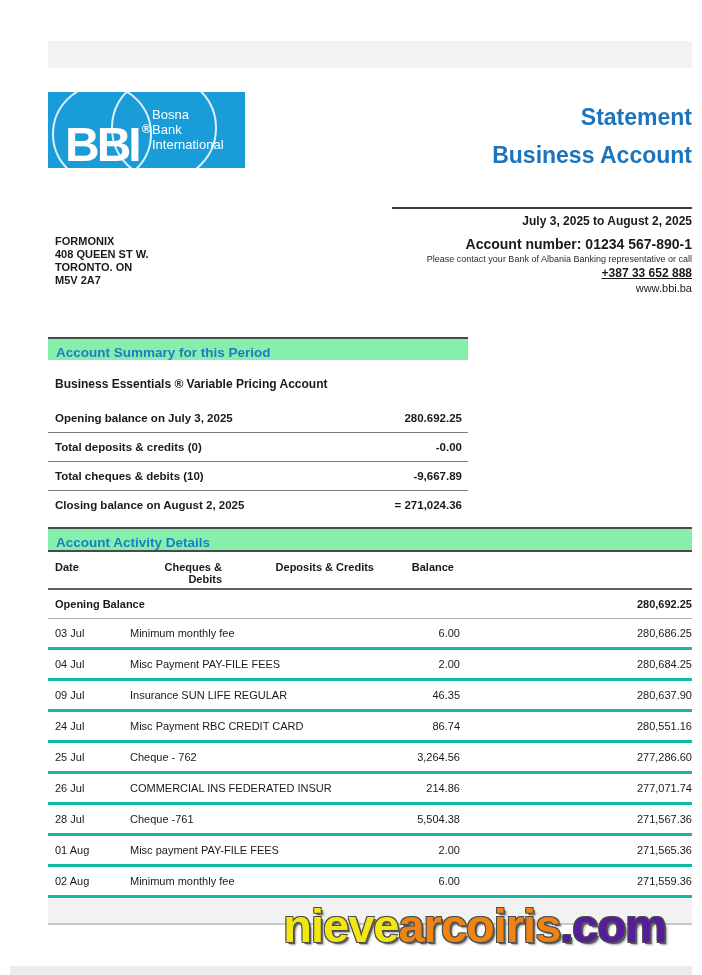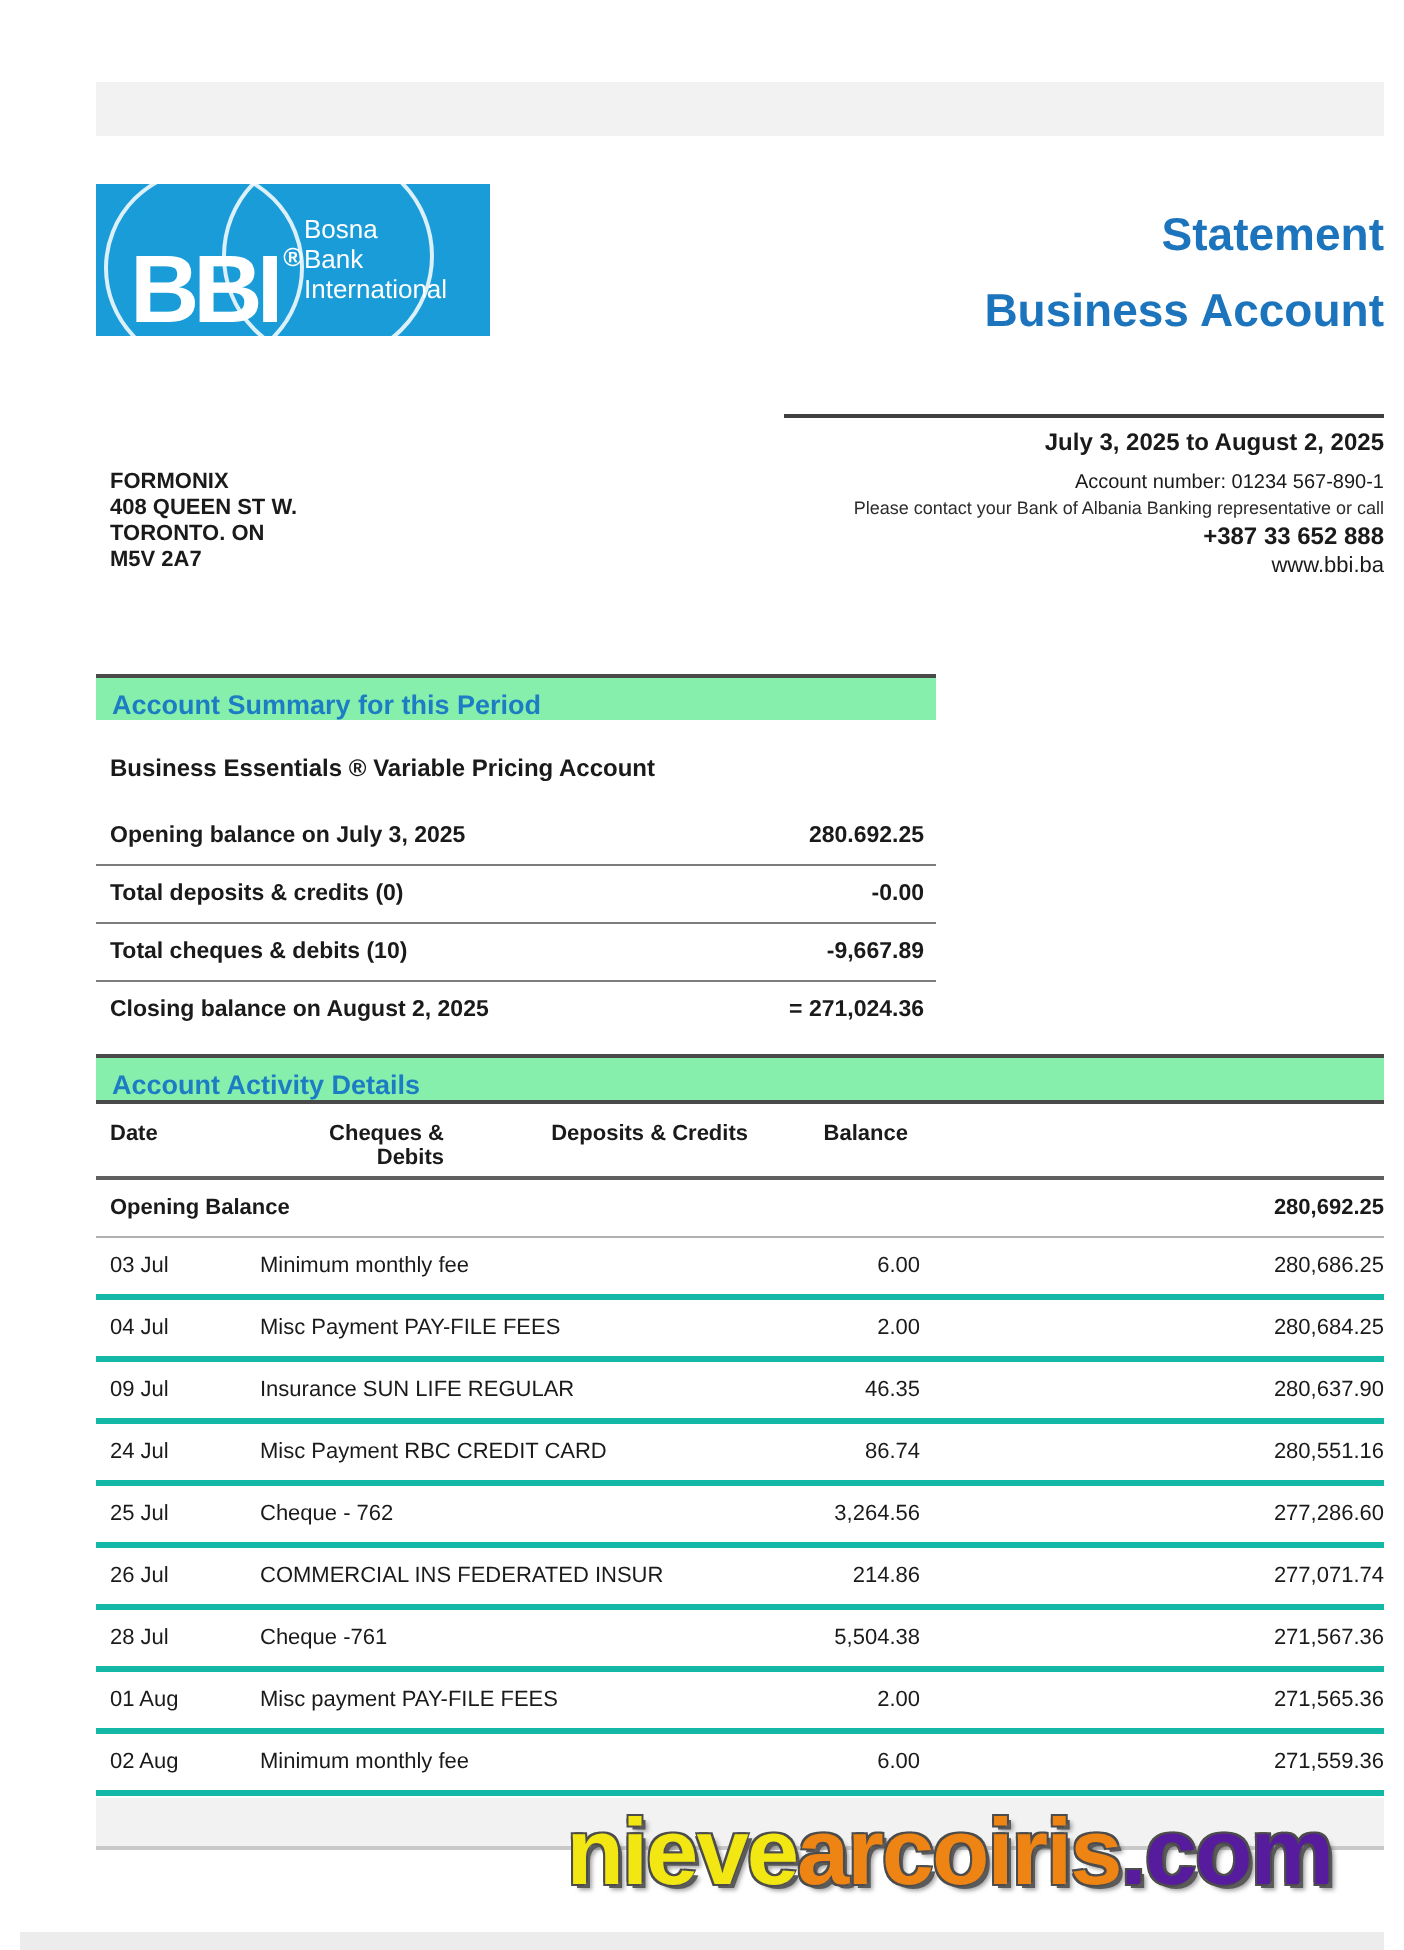--- a/index.html
+++ b/index.html
@@ -15,24 +15,24 @@
   .logo-arcs { position:absolute; left:0; top:0; }
   .logo-abbr { position:absolute; left:17px; top:6px; color:#ffffff; font-size:48px; font-weight:bold; letter-spacing:-3px; line-height:62px; }
   .logo-abbr sup { font-size:13px; letter-spacing:0; vertical-align:28px; margin-left:3px; }
   .logo-text { position:absolute; left:104px; top:15px; color:#ffffff; font-size:13px; line-height:15px; }
   .doc-title { text-align:right; color:#1b74bc; font-size:23px; font-weight:bold; line-height:38px; margin-top:6px; }
 
   
   .meta { position:absolute; left:38px; top:207px; width:644px; }
   .meta-right { float:right; width:300px; text-align:right; border-top:2px solid #3f3f3f; padding-top:5px; }
   .period { font-size:12px; font-weight:bold; }
-  .account-number { font-size:10px; font-weight:normal; margin-top:8px; }
+  .account-number { font-size:14px; font-weight:bold; margin-top:8px; }
   .reach-heading { font-size:12px; font-weight:bold; margin-top:13px; }
   .reach-line { font-size:9px; color:#2b2b2b; margin-top:2px; }
-  .reach-phone { font-size:12px; font-weight:bold; margin-top:2px; }
+  .reach-phone { font-size:12px; font-weight:bold; margin-top:2px;text-decoration:underline; }
   .reach-web { font-size:11px; margin-top:2px; }
   .meta-left { float:left; width:260px; margin-top:28px; padding-left:7px; font-size:11px; font-weight:bold; line-height:13px; }
 
   
   .summary { position:absolute; left:38px; top:337px; width:420px; }
   .section-bar { border-top:2px solid #4a4a4a; background:#86efac; color:#1d7dc4; font-size:13.5px; font-weight:bold; padding:6px 8px 0 8px; }
   .section-bar.full { border-bottom:2px solid #4a4a4a; }
   .account-type { font-size:12px; font-weight:bold; margin-top:17px; padding-left:7px; }
   .summary-rows { margin-top:13px; }
   .s-row { display:flex; justify-content:space-between; font-size:11.5px; font-weight:bold; padding:8px 6px 8px 7px; border-bottom:1px solid #7d7d7d;text-align:center; }

